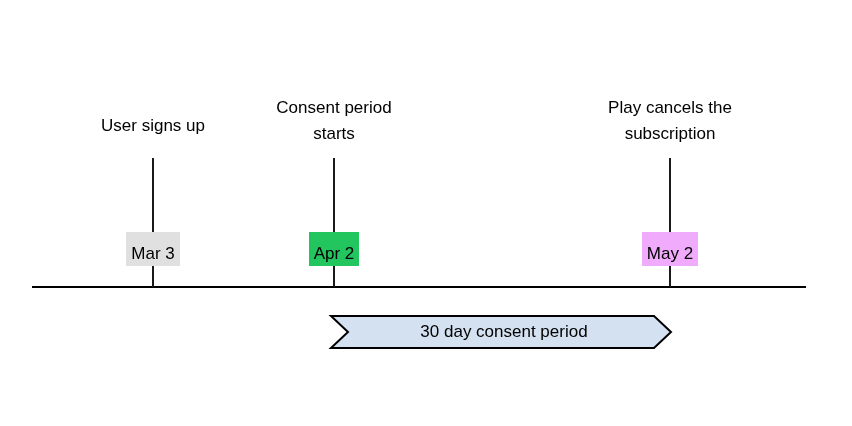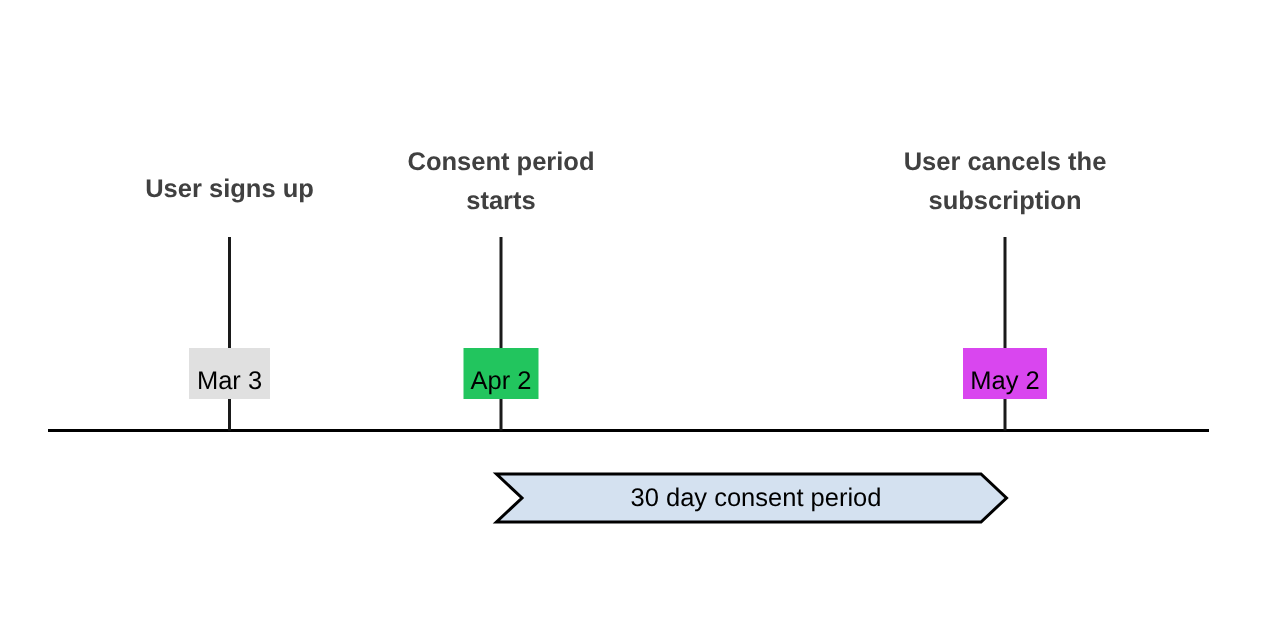--- a/index.html
+++ b/index.html
@@ -43,23 +43,22 @@
     height: 129px;
     background: #1a1a1a;
   }
   .event-caption {
     position: absolute;
     left: -150px;
     width: 300px;
     text-align: center;
     font-size: 17px;
     line-height: 26px;
-    color: #404040;
+    color: #000000;
     white-space: pre-line;
-    font-weight: bold;
   }
   .event-caption.one-line {
     top: 113px;
   }
   .event-caption.two-line {
     top: 95px;
   }
   .event-date {
     position: absolute;
     left: -90px;
@@ -117,24 +116,24 @@
   </div>
 
   <div class="event" style="left:334px;">
     <div class="event-caption two-line">Consent period
 starts</div>
     <div class="event-tick"></div>
     <div class="event-date"><span style="background: #22c55e;">Apr 2</span></div>
   </div>
 
   <div class="event" style="left:670px;">
-    <div class="event-caption two-line">User cancels the
+    <div class="event-caption two-line">Play cancels the
 subscription</div>
     <div class="event-tick"></div>
-    <div class="event-date"><span style="background: #d946ef;">May 2</span></div>
+    <div class="event-date"><span style="background: #f0abfc;">May 2</span></div>
   </div>
 
   <div class="period-banner">
     <svg viewBox="0 0 342 34" xmlns="http://www.w3.org/2000/svg">
       <polygon points="1,1 324,1 341,17 324,33 1,33 18,17" fill="#d4e1f0" stroke="#000000" stroke-width="2" stroke-linejoin="miter"></polygon>
     </svg>
     <div class="period-banner-label">30 day consent period</div>
   </div>
 
 </div>

